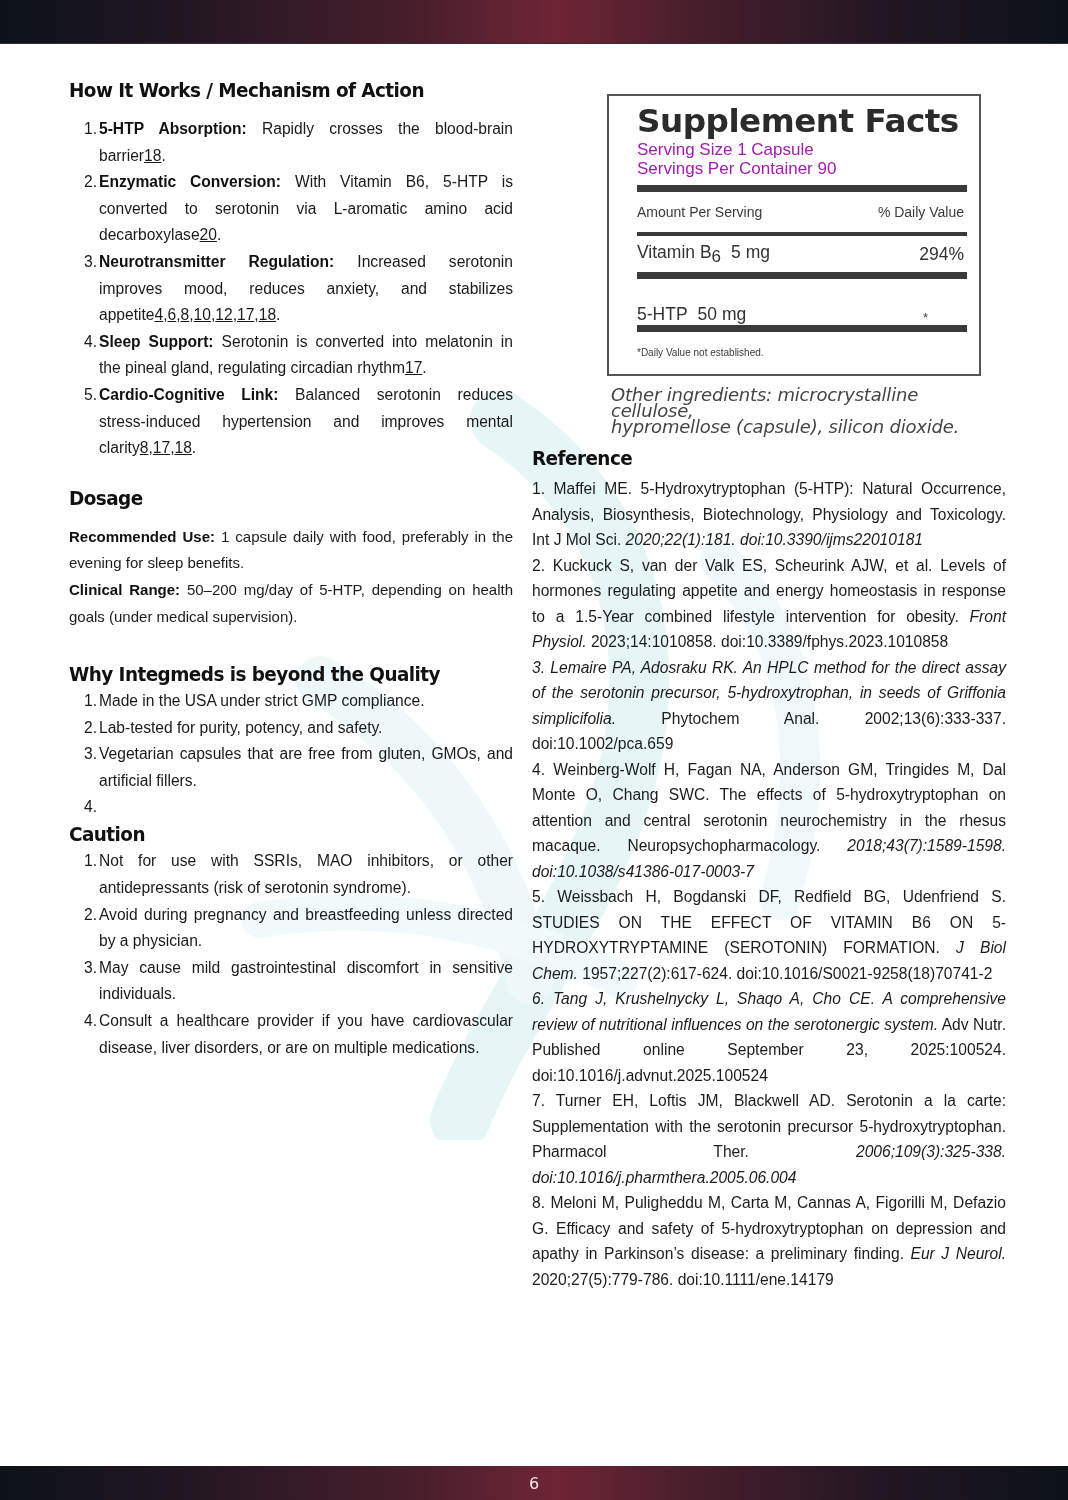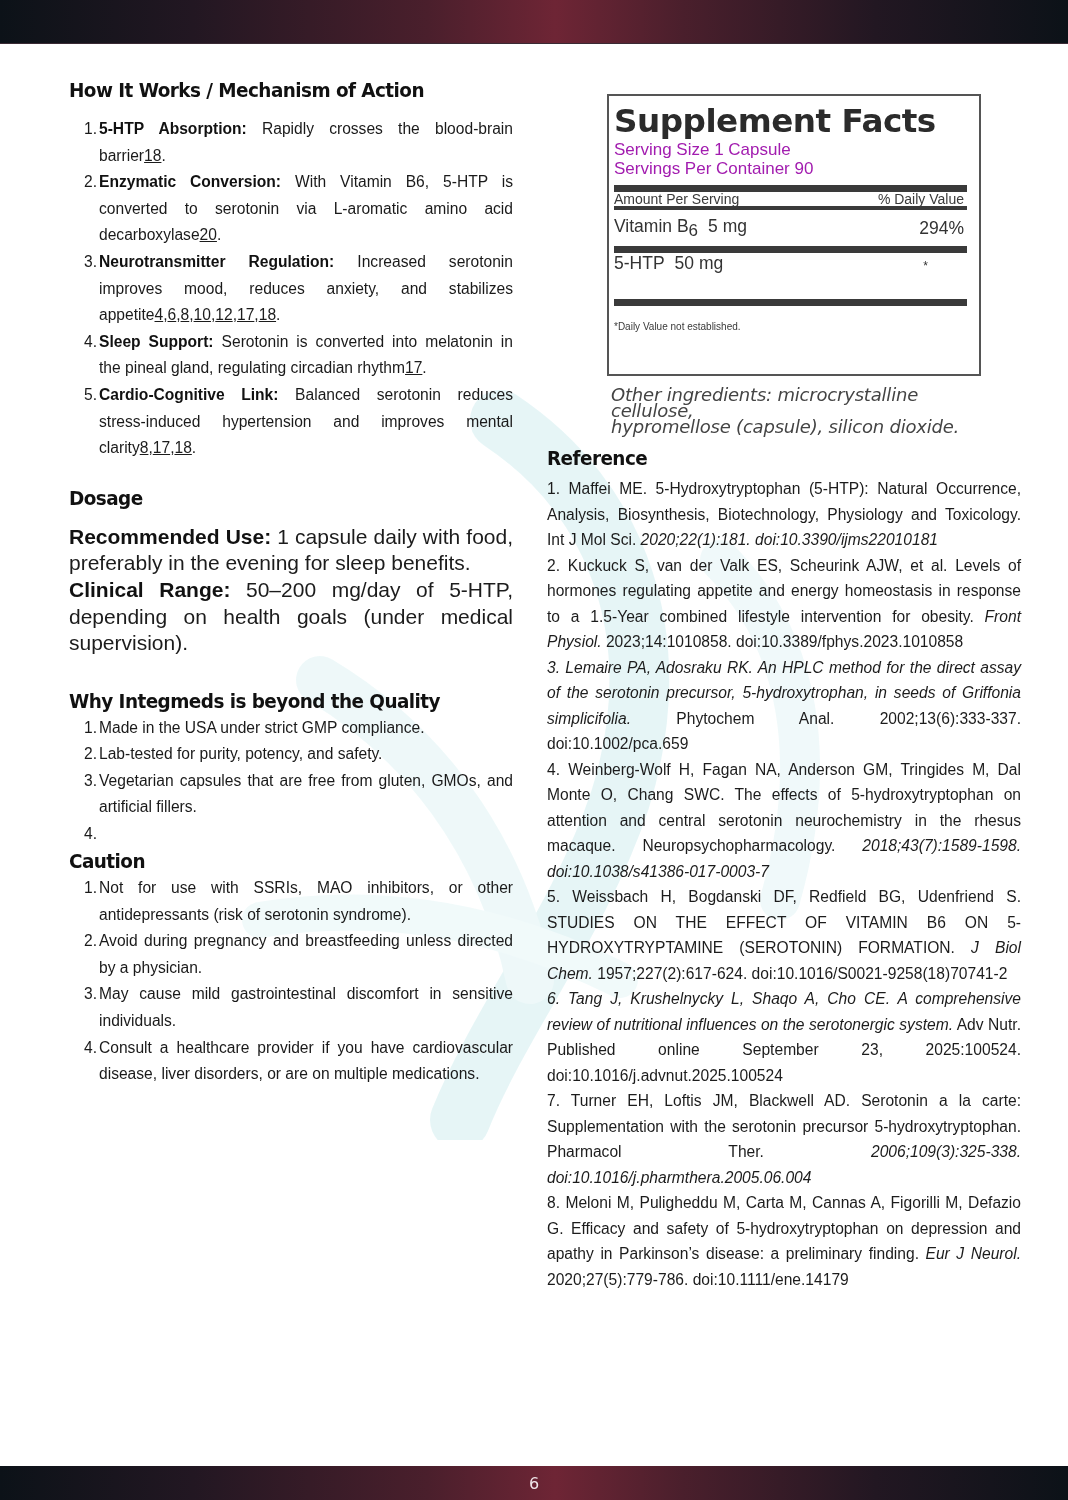--- a/index.html
+++ b/index.html
@@ -18,60 +18,60 @@
 
     .col-left { position: absolute; left: 69px; top: 78px; width: 444px; }
 
     h2.section-heading {
       font-family: "DejaVu Sans", sans-serif; font-weight: bold;
       font-size: 20px; letter-spacing: -0.6px; color: #111;
       transform: scaleX(0.92); transform-origin: left center;
       white-space: nowrap;
     }
 
-    .body-text { font-size: 21px; line-height: 26.6px; text-align: justify; color: #1c1c1c; }
+    .body-text { font-size: 15px; line-height: 26.6px; text-align: justify; color: #1c1c1c; }
     .body-text b { font-weight: bold; color: #111; }
 
     ol.num-list { list-style: none; }
     ol.num-list li { position: relative; padding-left: 30px; font-size: 15.6px; line-height: 26.6px; text-align: justify; }
     ol.num-list li .num { position: absolute; left: 15px; top: 0; width: 15px; }
     ol.num-list li b { font-weight: bold; color: #111; }
     .cite { text-decoration: underline; color: #1c1c1c; }
 
     #sec-how h2 { margin-bottom: 14px; }
     #sec-how ol { }
     #sec-dosage { margin-top: 24px; }
     #sec-dosage h2 { margin-bottom: 14px; }
     #sec-why { margin-top: 32px; }
     #sec-why h2 { margin-bottom: 2px; }
     #sec-caution { margin-top: 28px; }
     #sec-caution h2 { margin-bottom: 2px; }
 
     
     .facts {
       position: absolute; left: 607px; top: 94px; width: 374px; height: 282px;
-      border: 2px solid #555; background: #fff; padding: 6px 12px 0 5px;
+      border: 2px solid #555; background: #fff; padding: 6px 12px 0 28px;
       font-family: "Liberation Sans", sans-serif; color: #333;
     }
     .facts-title { font-family: "DejaVu Sans", sans-serif; font-weight: 900; font-size: 32px; letter-spacing: -0.5px; color: #2b2b2b; line-height: 38px; transform: scaleX(1.02); transform-origin: left; white-space: nowrap; }
     .facts-serving { font-size: 17px; line-height: 19px; color: #a21caf; }
     .facts-bar-thick { height: 7px; background: #3a3a3a; margin-top: 7px; }
     .facts-bar-mid { height: 4px; background: #3a3a3a; }
     .facts-row { display: flex; justify-content: space-between; align-items: center; padding: 0 3px 0 0; }
-    .facts-row.hdr { font-size: 14px; height: 14px; color: #3a3a3a; }
+    .facts-row.hdr { font-size: 14px; height: 40px; color: #3a3a3a; }
     .facts-row.nutr { font-size: 17.5px; height: 36px; color: #333; }
-    .facts-row.nutr2 { font-size: 17.5px; height: 46px; color: #333; align-items: flex-start; }
+    .facts-row.nutr2 { font-size: 17.5px; height: 46px; color: #333; align-items: flex-end; }
     .facts-row .amt { margin-left: 10px; }
     .facts-row sub { font-size: 17px; vertical-align: -4px; }
     .star { font-size: 12px; margin-right: 36px; margin-top: 6px; }
     .facts-foot { font-size: 10px; height: 42px; line-height: 42px; color: #3a3a3a; }
 
     .other-ingredients { position: absolute; left: 611px; top: 387px; width: 380px; font-family: "DejaVu Sans", sans-serif; font-size: 18px; line-height: 16px; color: #444; letter-spacing: -0.2px; font-style: italic; }
 
-    #sec-ref { position: absolute; left: 547px; top: 446px; width: 474px; }
+    #sec-ref { position: absolute; left: 532px; top: 446px; width: 474px; }
     #sec-ref h2 { margin-bottom: 6px; }
     .ref-item { font-size: 15.6px; line-height: 25.5px; text-align: justify; color: #1c1c1c; }
     .ref-item i { font-style: italic; }
   </style>
 </head>
 <body>
 
 <div class="band band-top"></div>
 
 <svg class="watermark" viewBox="0 0 640 760">

